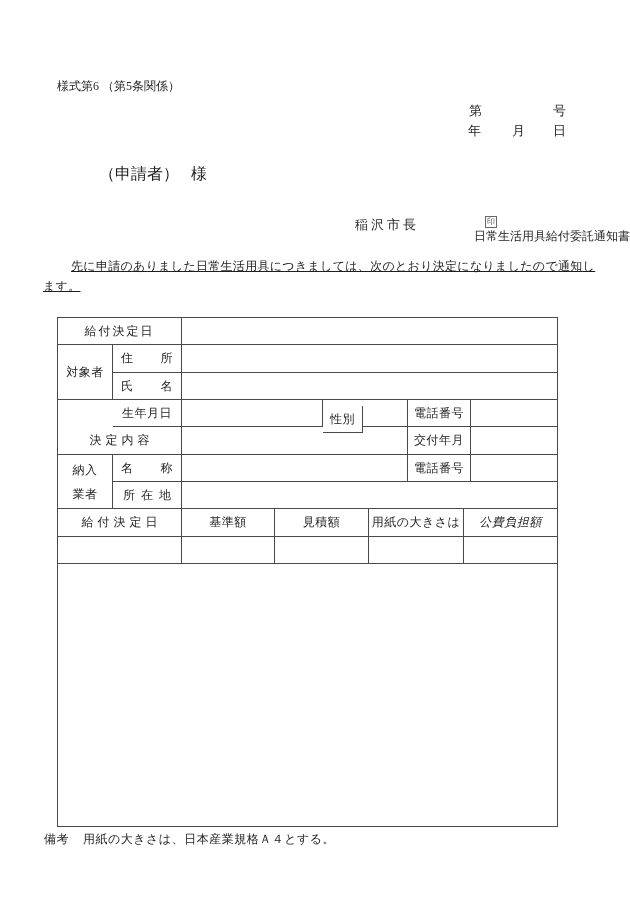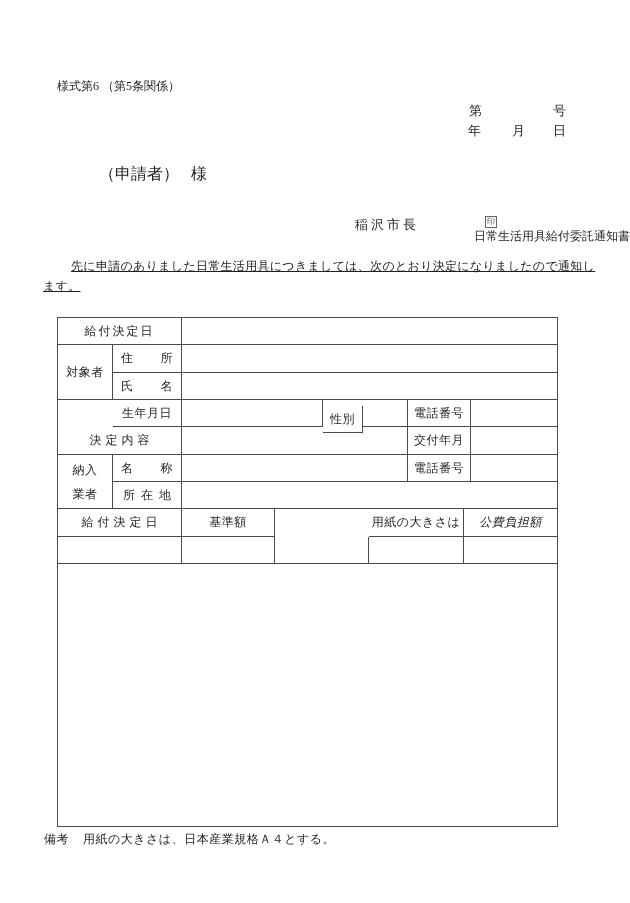--- a/index.html
+++ b/index.html
@@ -150,20 +150,21 @@
       </div>
     <div class="cell br bb" style="left:124px; top:137px; width:226px; height:27px;"></div>
     <div class="cell br bb" style="left:350px; top:137px; width:63px; height:27px;">電話番号</div>
     <div class="cell bb" style="left:413px; top:137px; width:86px; height:27px;"></div>
 
     <div class="cell br bb ls6" style="left:55px; top:164px; width:69px; height:27px;">所在地</div>
     <div class="cell bb" style="left:124px; top:164px; width:375px; height:27px;"></div>
 
     <div class="cell br bb ls4" style="left:0; top:191px; width:124px; height:28px;">給付決定日</div>
     <div class="cell br bb" style="left:124px; top:191px; width:93px; height:28px;">基準額</div>
+    <div class="cell br bb" style="left:217px; top:191px; width:94px; height:28px;">見積額</div>
     <div class="cell br bb" style="left:311px; top:191px; width:95px; height:28px;">用紙の大きさは</div>
     <div class="cell bb" style="left:406px; top:191px; width:93px; height:28px;font-style:italic;">公費負担額</div>
 
     <div class="cell br bb" style="left:0; top:219px; width:124px; height:27px;"></div>
     <div class="cell br bb" style="left:124px; top:219px; width:93px; height:27px;"></div>
     <div class="cell br bb" style="left:217px; top:219px; width:94px; height:27px;"></div>
     <div class="cell br bb" style="left:311px; top:219px; width:95px; height:27px;"></div>
     <div class="cell bb" style="left:406px; top:219px; width:93px; height:27px;"></div>
 
     <div class="cell" style="left:0; top:246px; width:499px; height:262px;"></div>

